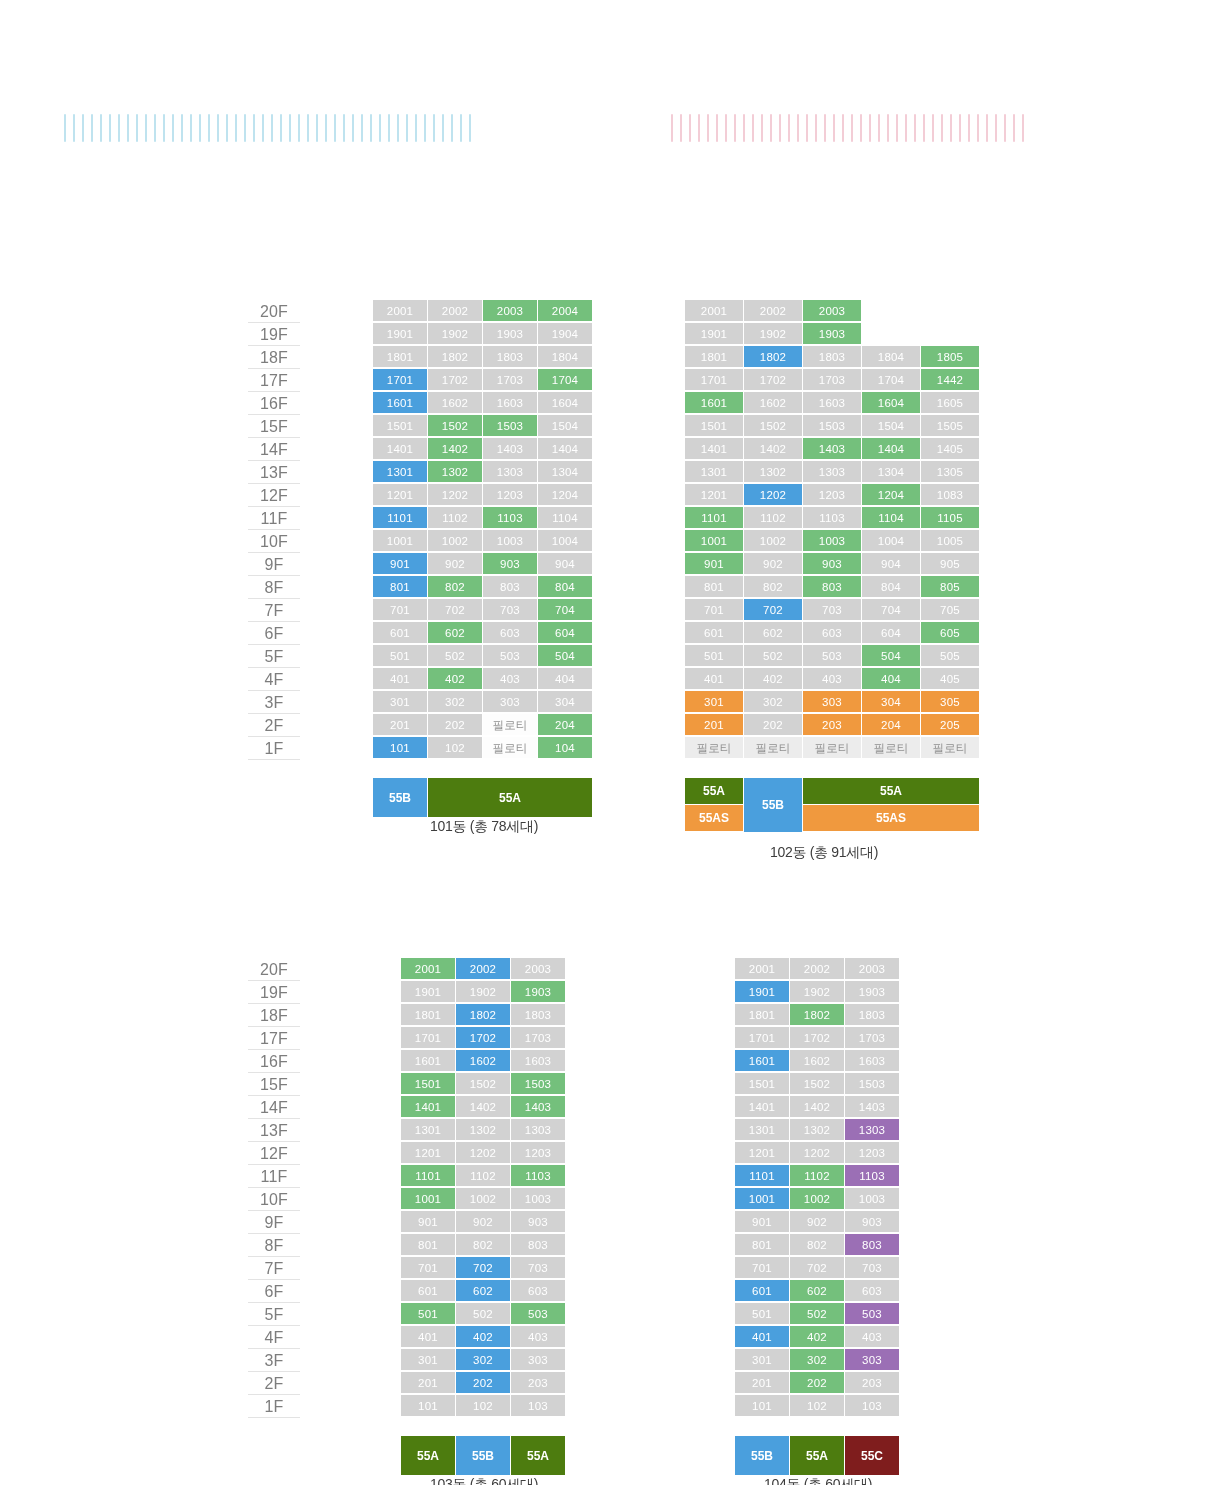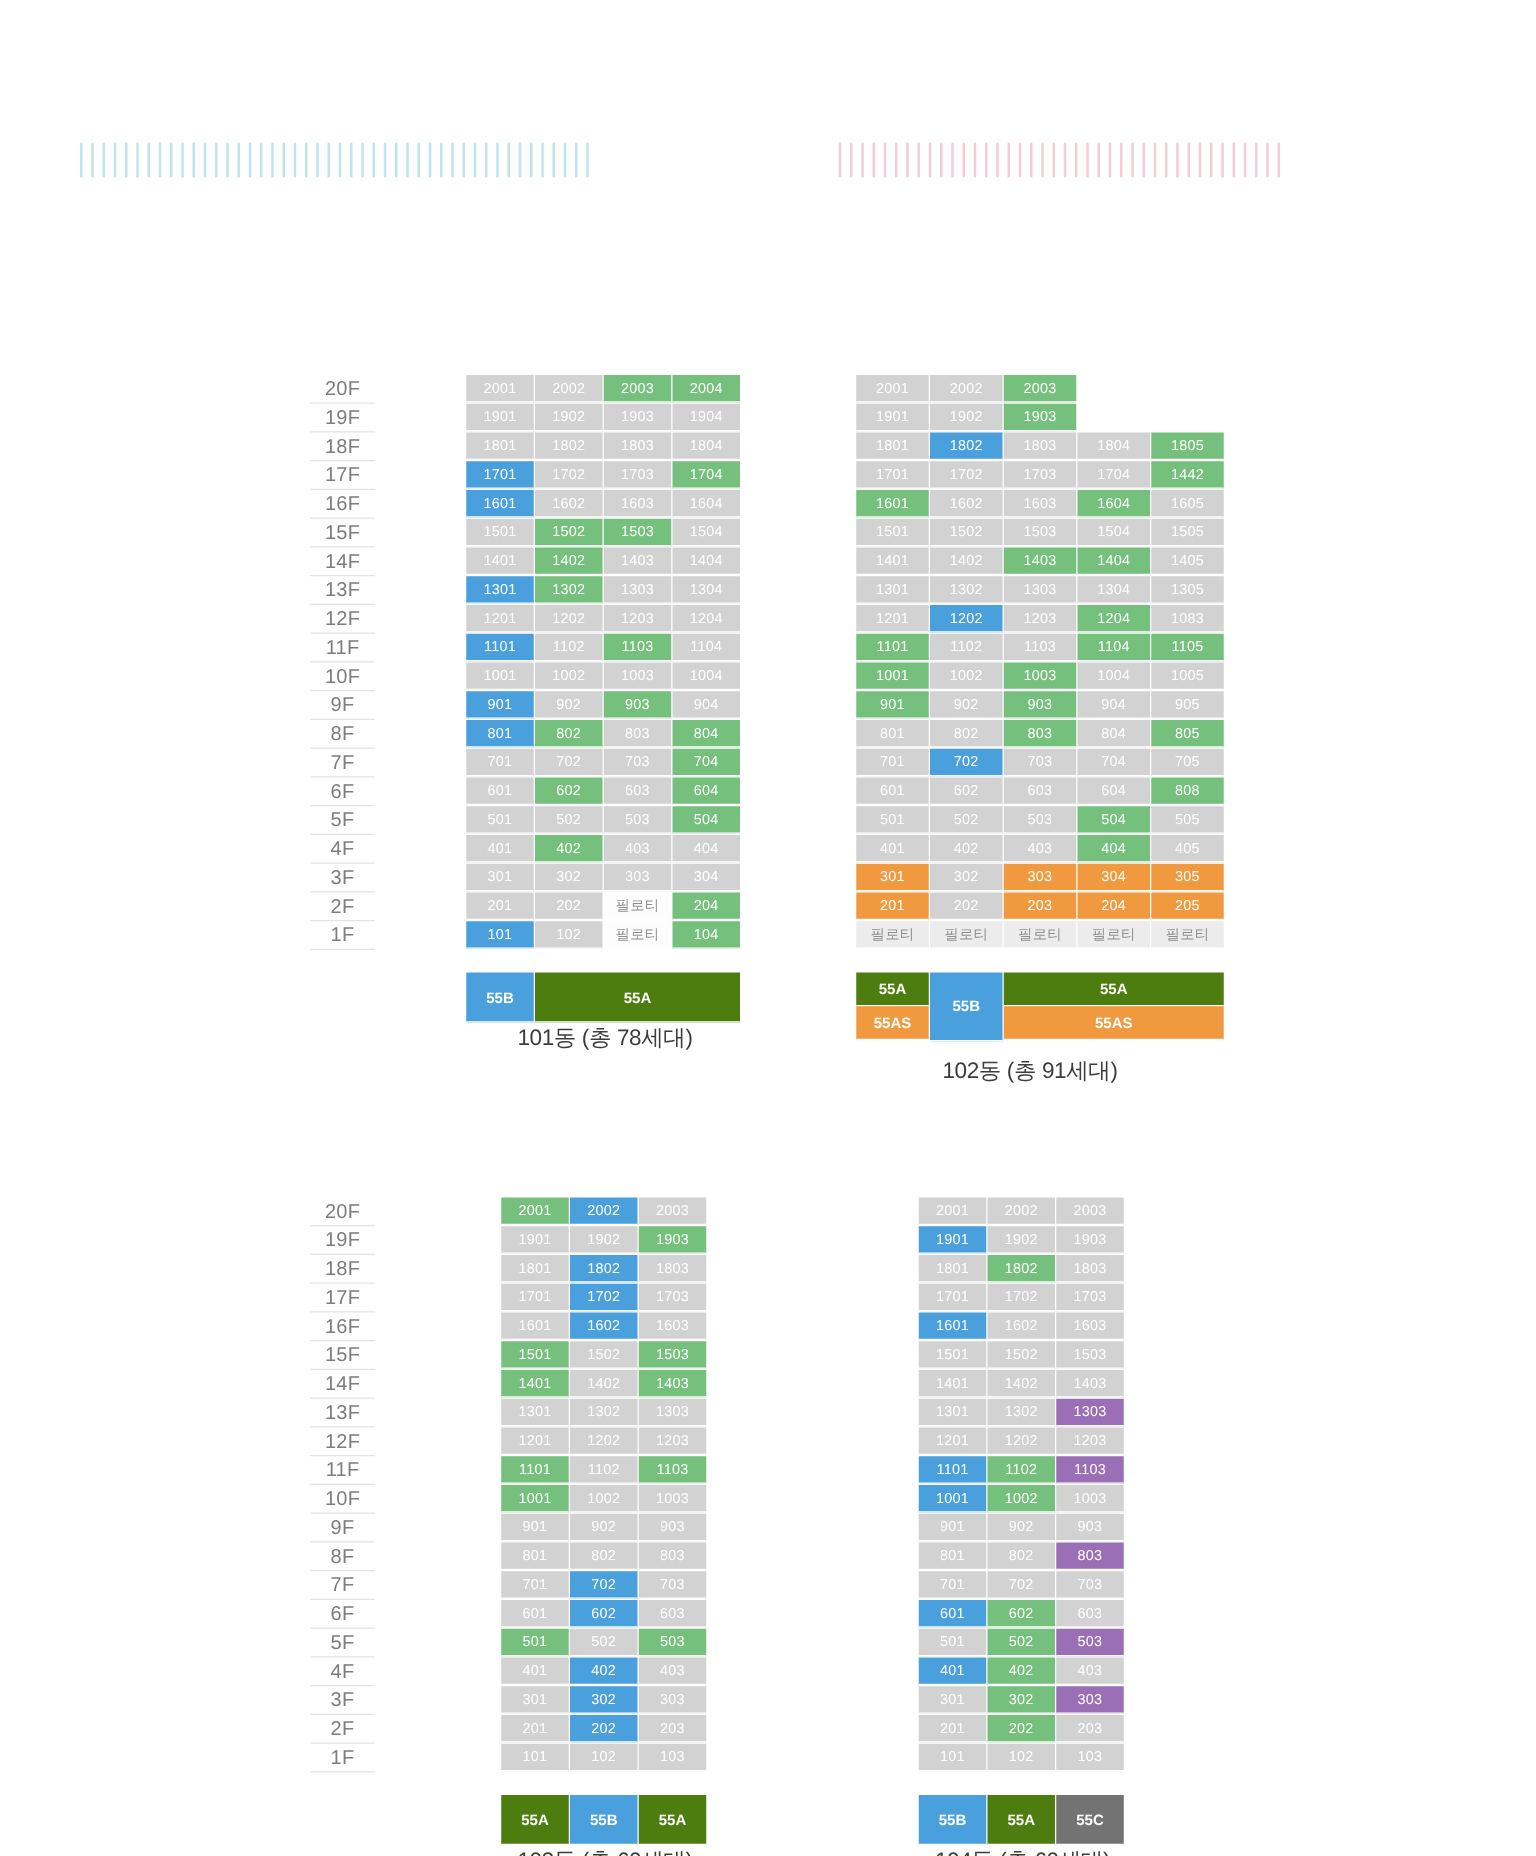--- a/index.html
+++ b/index.html
@@ -80,28 +80,28 @@
   .typerow { display:flex; margin-top:12px; }
   .typecell {
     height:27px; line-height:27px; text-align:center;
     font-size:12px; font-weight:bold; color:#ffffff;
     margin-right:1px; border-bottom:1px solid #ffffff;
   }
   .typecell:last-child { margin-right:0; }
   .typecell.green  { background:#4d7c0f; }
   .typecell.blue   { background:#4a9fdd; }
   .typecell.orange { background:#f0993e; }
-  .typecell.purple { background:#737373; }
+  .typecell.purple { background:#7f1d1d; }
   .typestack { display:flex; }
   .typecol { display:flex; flex-direction:column; margin-right:1px; }
   .typecol:last-child { margin-right:0; }
 
   .caption {
     margin-top:18px; text-align:center;
-    font-size:18px; color:#3d3d3d; letter-spacing:-0.3px;
+    font-size:14px; color:#3d3d3d; letter-spacing:-0.3px;
   }
 </style>
 </head>
 <body>
 
 <div class="header">
   <div class="tickbar">
     <div class="tickgroup left" id="ticks-left">
         <span class="tick blue"></span>
         <span class="tick blue"></span>
@@ -451,21 +451,21 @@
           <div class="cell blue w58">702</div>
           <div class="cell gray w58">703</div>
           <div class="cell gray w58">704</div>
           <div class="cell gray w58">705</div>
         </div>
         <div class="row">
           <div class="cell gray w58">601</div>
           <div class="cell gray w58">602</div>
           <div class="cell gray w58">603</div>
           <div class="cell gray w58">604</div>
-          <div class="cell green w58">808</div>
+          <div class="cell green w58">605</div>
         </div>
         <div class="row">
           <div class="cell gray w58">501</div>
           <div class="cell gray w58">502</div>
           <div class="cell gray w58">503</div>
           <div class="cell green w58">504</div>
           <div class="cell gray w58">505</div>
         </div>
         <div class="row">
           <div class="cell gray w58">401</div>

